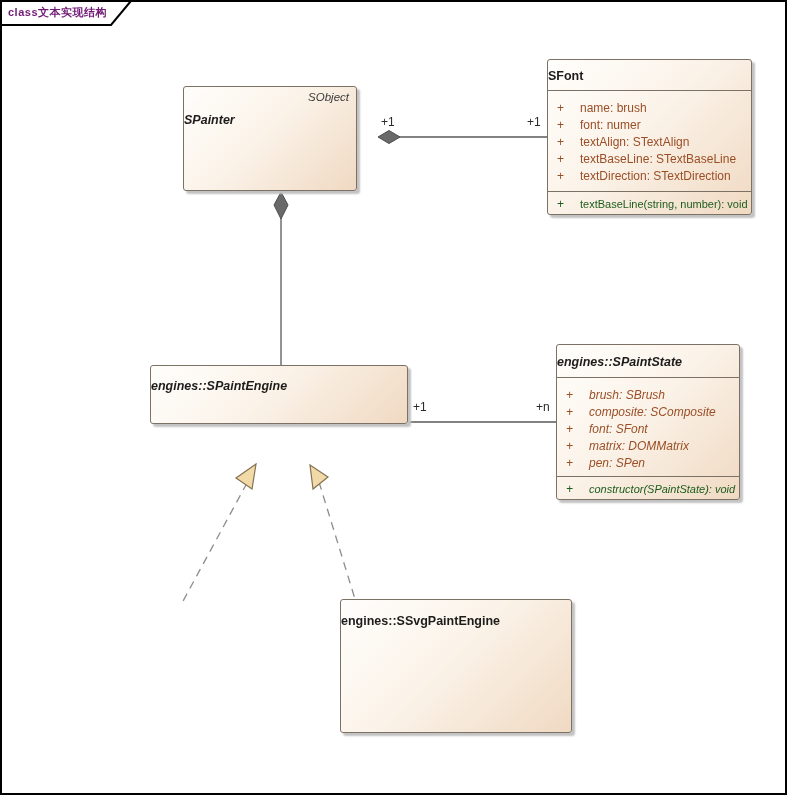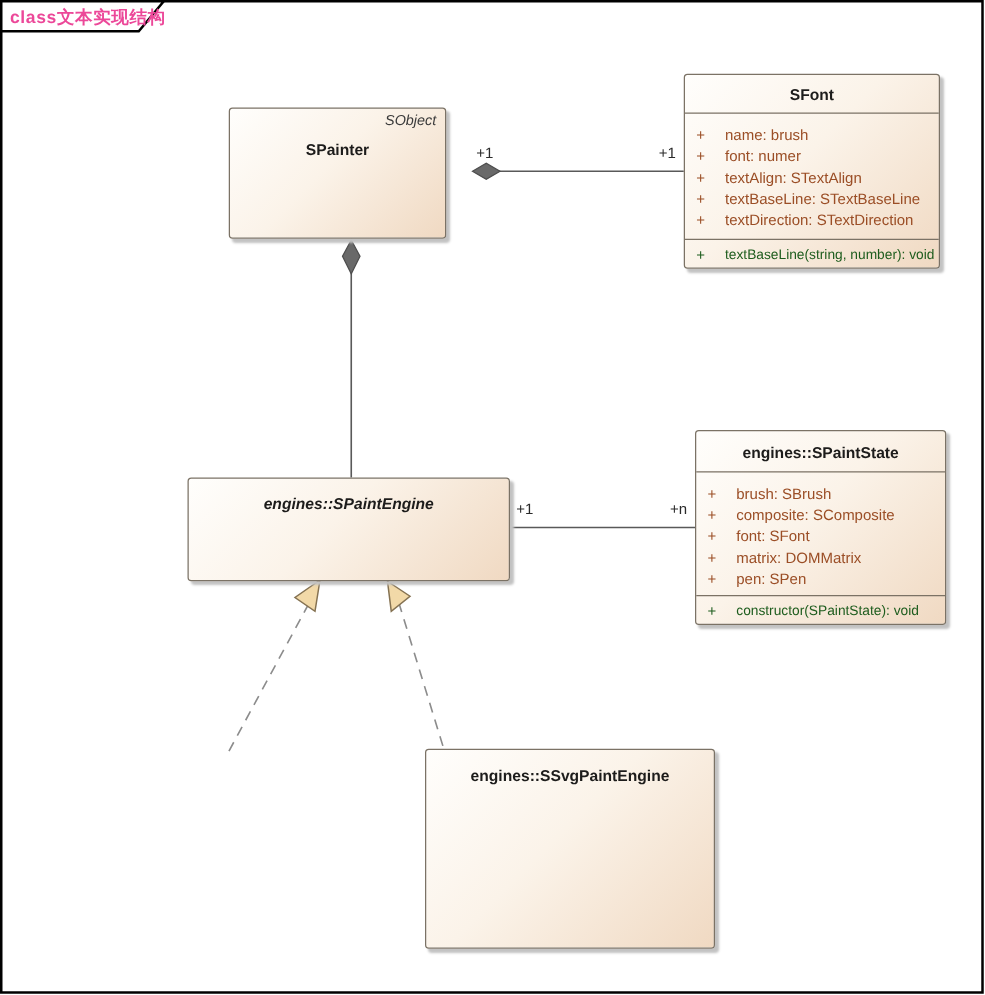--- a/index.html
+++ b/index.html
@@ -8,37 +8,37 @@
     font-family:"Liberation Sans",sans-serif;overflow:hidden;
   }
   #overlay{position:absolute;left:0;top:0;width:788px;height:796px;}
   .class-box{
     position:absolute;box-sizing:border-box;
     background:linear-gradient(135deg,#fffefc 0%,#fbf3e9 45%,#f0d9c2 100%);
     border:1.3px solid #7b7265;border-radius:3px;
     box-shadow:3px 3px 2px #c2c2c2;
   }
   .class-title{
-    font-weight:bold;font-size:12.5px;color:#1d1c1b;text-align:center;
+    font-weight:bold;font-size:12.5px;color:#1d1c1b;
     white-space:nowrap;
   }
   .abstract .class-title{font-style:italic;}
   .parent-label{
     position:absolute;top:4px;right:7px;font-style:italic;font-size:11.5px;color:#3a3a3a;
   }
   .compartment{border-top:1px solid #7b7265;box-sizing:border-box;}
   .member-row{display:flex;align-items:center;height:17px;white-space:nowrap;}
   .attrs .member-row{font-size:12px;color:#9b4e26;}
   .ops .member-row{font-size:11px;color:#1d5c1d;}
   .vis{display:inline-block;margin-left:9px;width:23px;flex:none;font-size:12px;}
   .mult-label{
     position:absolute;font-size:12px;color:#2a2a2a;white-space:nowrap;
   }
   .tab-label{
-    position:absolute;left:8px;top:5px;font-weight:bold;font-size:14px;color:#ec4899;
+    position:absolute;left:8px;top:5px;font-weight:bold;font-size:11px;color:#701a75;
     letter-spacing:0.5px;white-space:nowrap;
   }
 </style>
 </head>
 <body>
 
 <div id="canvas">
 
   <svg id="overlay" viewBox="0 0 788 796" xmlns="http://www.w3.org/2000/svg">
 
@@ -58,21 +58,21 @@
     <polygon points="256,464 236,478 252,489" fill="#f2d9a8" stroke="#857252" stroke-width="1.2"></polygon>
 
     <line x1="319" y1="482" x2="355" y2="599" stroke="#8c8c8c" stroke-width="1.3" stroke-dasharray="8 6"></line>
     <polygon points="310,465 328,477 313,489" fill="#f2d9a8" stroke="#857252" stroke-width="1.2"></polygon>
   </svg>
 
   <div class="tab-label">class文本实现结构</div>
 
   <div class="class-box" style="left:183px;top:86px;width:174px;height:105px;">
     <div class="parent-label">SObject</div>
-    <div class="class-title" style="padding-top:26px;">SPainter</div>
+    <div class="class-title" style="padding-top:26px;font-style:italic;">SPainter</div>
   </div>
 
   <div class="class-box" style="left:547px;top:59px;width:205px;height:156px;display:flex;flex-direction:column;">
     <div class="class-title" style="height:30px;padding-top:9px;box-sizing:border-box;">SFont</div>
     <div class="compartment attrs" style="height:101px;padding-top:8px;">
       <div class="member-row">
         <span class="vis">+</span>
         <span>name: brush</span>
       </div>
       <div class="member-row">
@@ -93,25 +93,25 @@
       </div>
     </div>
     <div class="compartment ops" style="flex:1;padding-top:3px;">
       <div class="member-row">
         <span class="vis">+</span>
         <span>textBaseLine(string, number): void</span>
       </div>
     </div>
   </div>
 
-  <div class="class-box abstract" style="left:150px;top:382px;width:258px;height:83px;">
+  <div class="class-box abstract" style="left:150px;top:365px;width:258px;height:59px;">
     <div class="class-title" style="padding-top:13px;">engines::SPaintEngine</div>
   </div>
 
-  <div class="class-box" style="left:556px;top:344px;width:201px;height:156px;display:flex;flex-direction:column;">
+  <div class="class-box" style="left:556px;top:344px;width:184px;height:156px;display:flex;flex-direction:column;font-style:italic;">
     <div class="class-title" style="height:32px;padding-top:10px;box-sizing:border-box;">engines::SPaintState</div>
     <div class="compartment attrs" style="height:99px;padding-top:8px;">
       <div class="member-row">
         <span class="vis">+</span>
         <span>brush: SBrush</span>
       </div>
       <div class="member-row">
         <span class="vis">+</span>
         <span>composite: SComposite</span>
       </div>
@@ -130,21 +130,21 @@
     </div>
     <div class="compartment ops" style="flex:1;padding-top:3px;">
       <div class="member-row">
         <span class="vis">+</span>
         <span>constructor(SPaintState): void</span>
       </div>
     </div>
   </div>
 
 
-  <div class="class-box" style="left:340px;top:599px;width:232px;height:160px;">
+  <div class="class-box" style="left:340px;top:599px;width:232px;height:134px;">
     <div class="class-title" style="padding-top:14px;">engines::SSvgPaintEngine</div>
   </div>
 
   <div class="mult-label" style="left:381px;top:115px;">+1</div>
   <div class="mult-label" style="left:527px;top:115px;">+1</div>
   <div class="mult-label" style="left:413px;top:400px;">+1</div>
   <div class="mult-label" style="left:536px;top:400px;">+n</div>
 
 </div>
 

